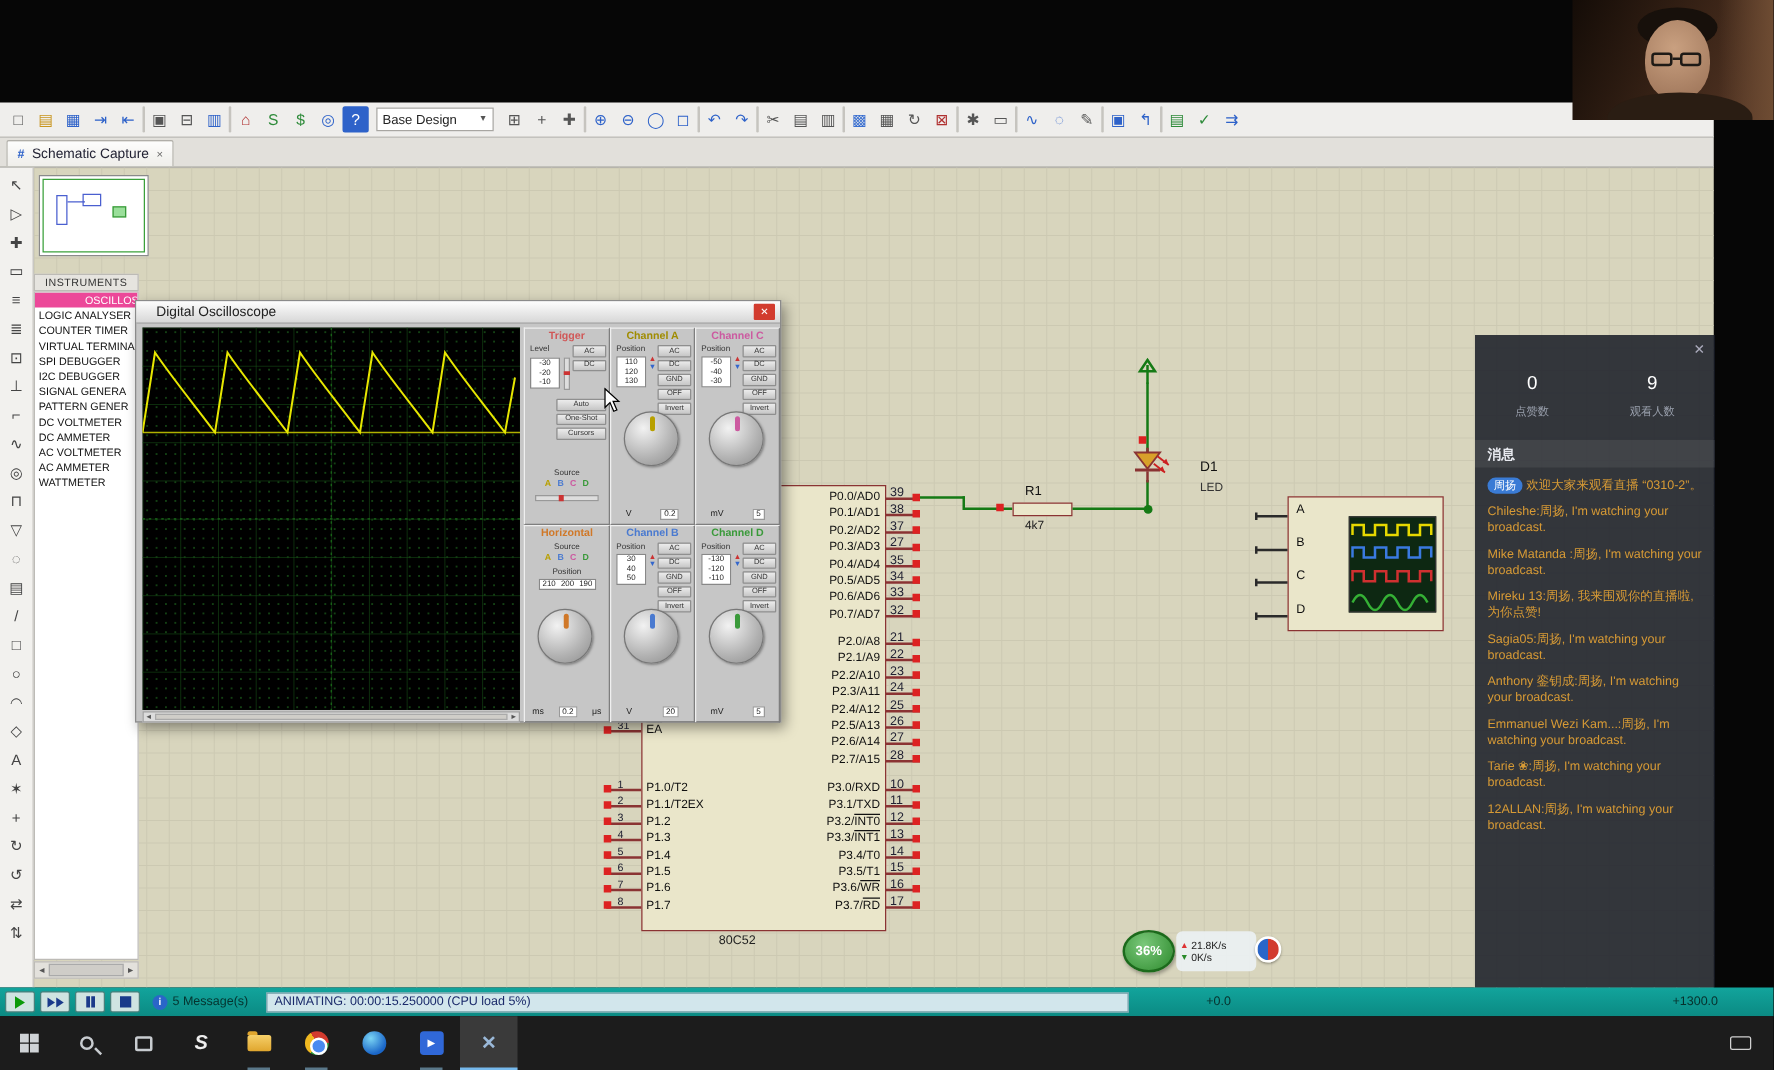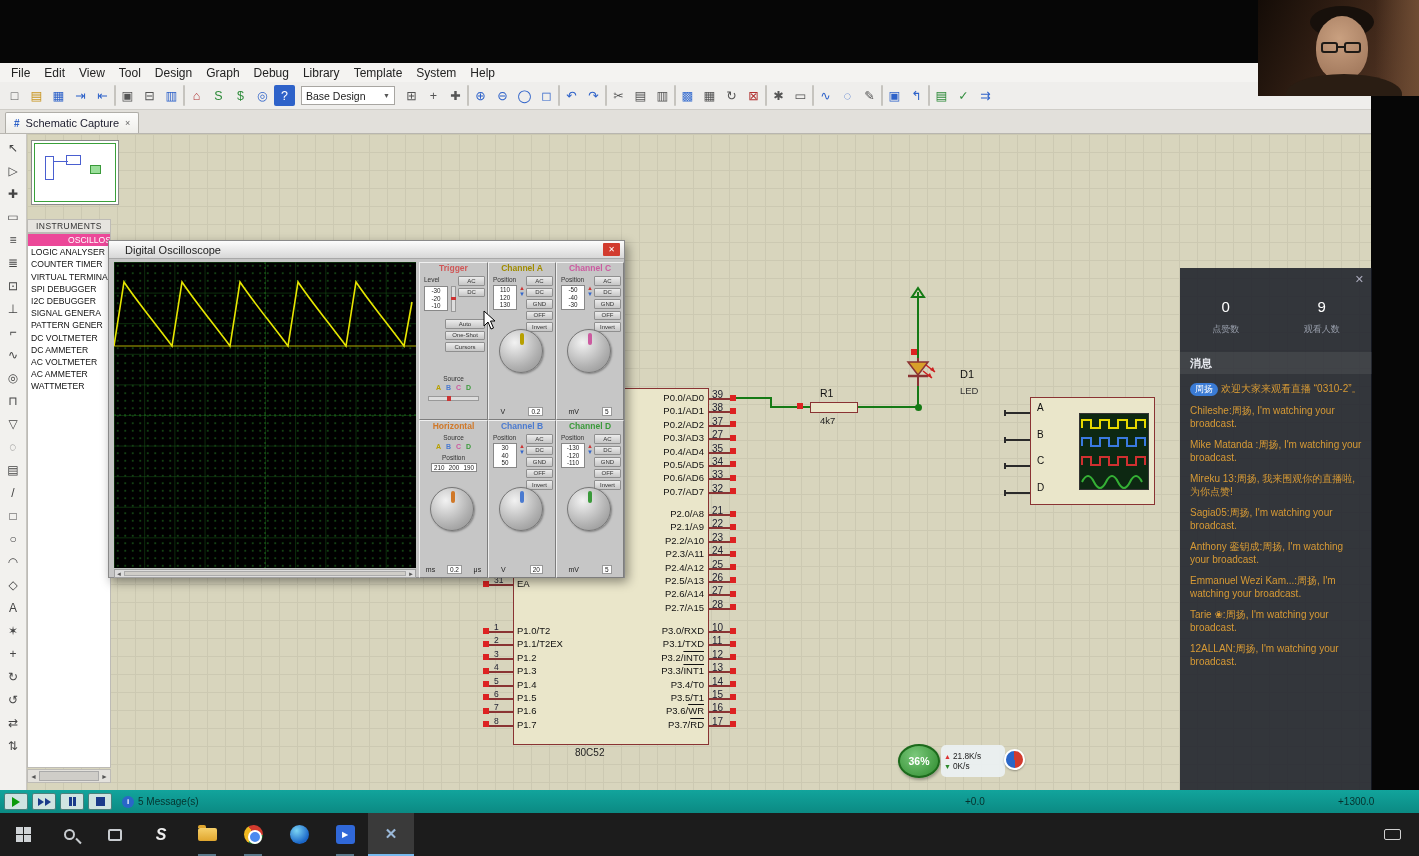--- a/index.html
+++ b/index.html
@@ -196,34 +196,20 @@
   .proteus-x{color:#9ab8d8;font-size:15px;font-weight:bold;}
   .kb{width:17px;height:11px;border:1.5px solid #d0d0d0;border-radius:2px;margin-right:18px;}
 </style>
 </head>
 <body>
 
 <div class="stage">
 
   <div class="canvas"></div>
 
-  <div class="menubar">
-
-  <span class="menu-item">File</span>
-      <span class="menu-item">Edit</span>
-      <span class="menu-item">View</span>
-      <span class="menu-item">Tool</span>
-      <span class="menu-item">Design</span>
-      <span class="menu-item">Graph</span>
-      <span class="menu-item">Debug</span>
-      <span class="menu-item">Library</span>
-      <span class="menu-item">Template</span>
-      <span class="menu-item">System</span>
-      <span class="menu-item">Help</span>
-    </div>
   <div class="toolbar">
     <div class="tb-group">
 
     <div class="tb-icon" style="color: rgb(85, 85, 85);">□</div>
         <div class="tb-icon" style="color: rgb(200, 149, 31);">▤</div>
         <div class="tb-icon" style="color: rgb(46, 98, 201);">▦</div>
         <div class="tb-icon" style="color: rgb(46, 98, 201);">⇥</div>
         <div class="tb-icon" style="color: rgb(46, 98, 201);">⇤</div>
         <div class="tb-icon" style="width: 2px; background: rgb(198, 196, 191);"></div>
         <div class="tb-icon" style="color: rgb(85, 85, 85);">▣</div>
@@ -894,20 +880,21 @@
         <div class="bar-b"></div>
         <div class="bar-b"></div>
       </div>
     <div class="sb-btn">
         <div class="sq-b"></div>
       </div>
     <div class="sb-msg">
       <div class="info-i">i</div>
       <span>5 Message(s)</span>
     </div>
+    <div class="sb-anim">ANIMATING: 00:00:15.250000 (CPU load 5%)</div>
     <span class="sb-c1">+0.0</span>
     <span class="sb-c2">+1300.0</span>
   </div>
 
   <div class="taskbar">
     <div class="tk-item">
         <div class="win">
           <div></div>
           <div></div>
           <div></div>

